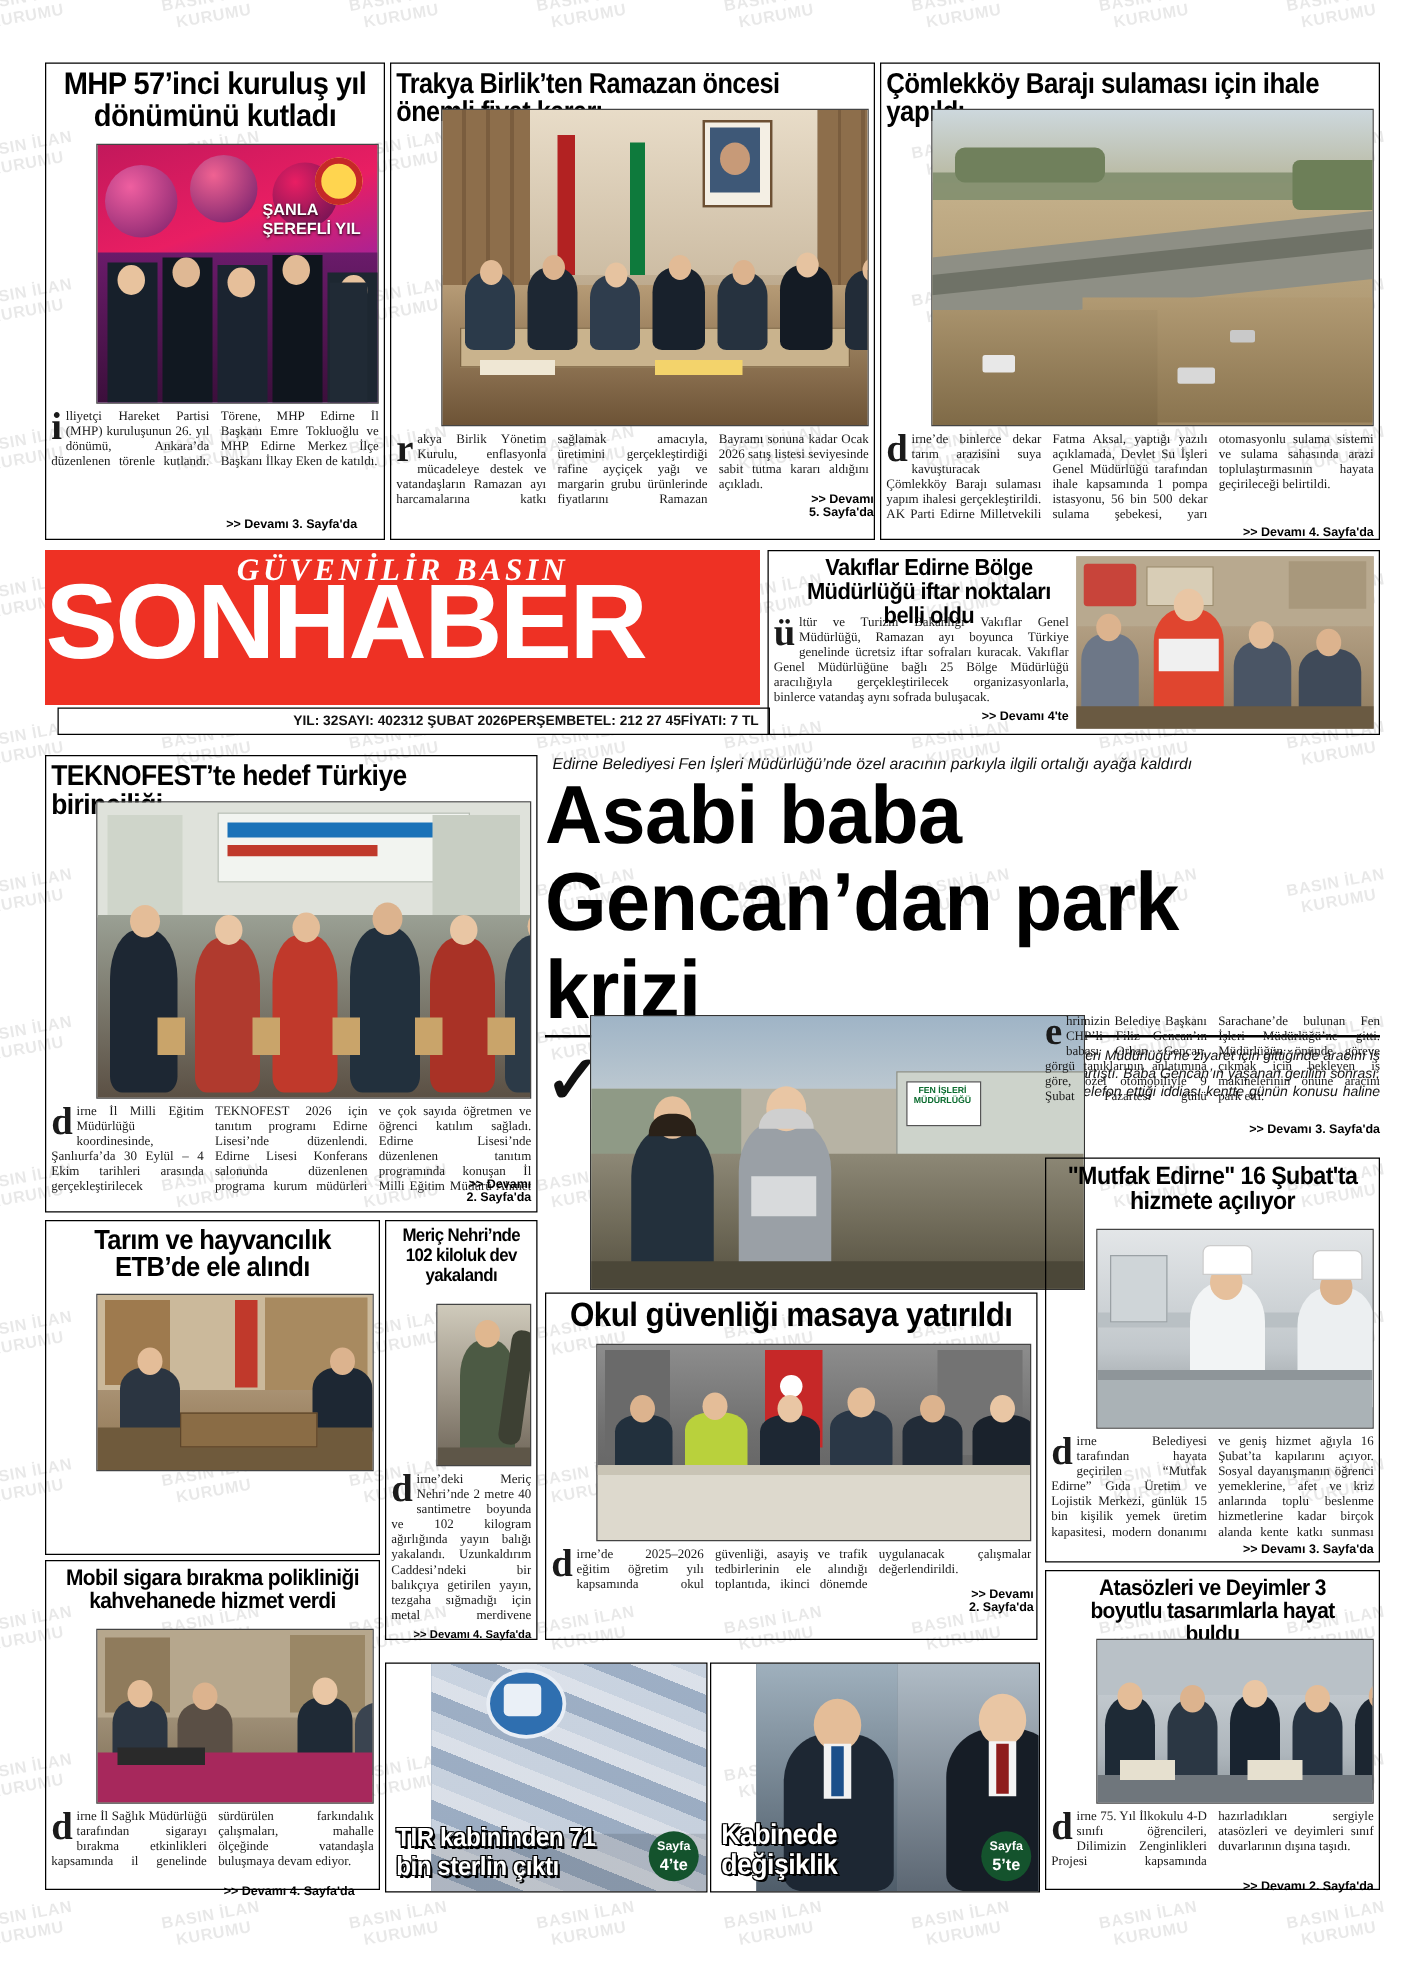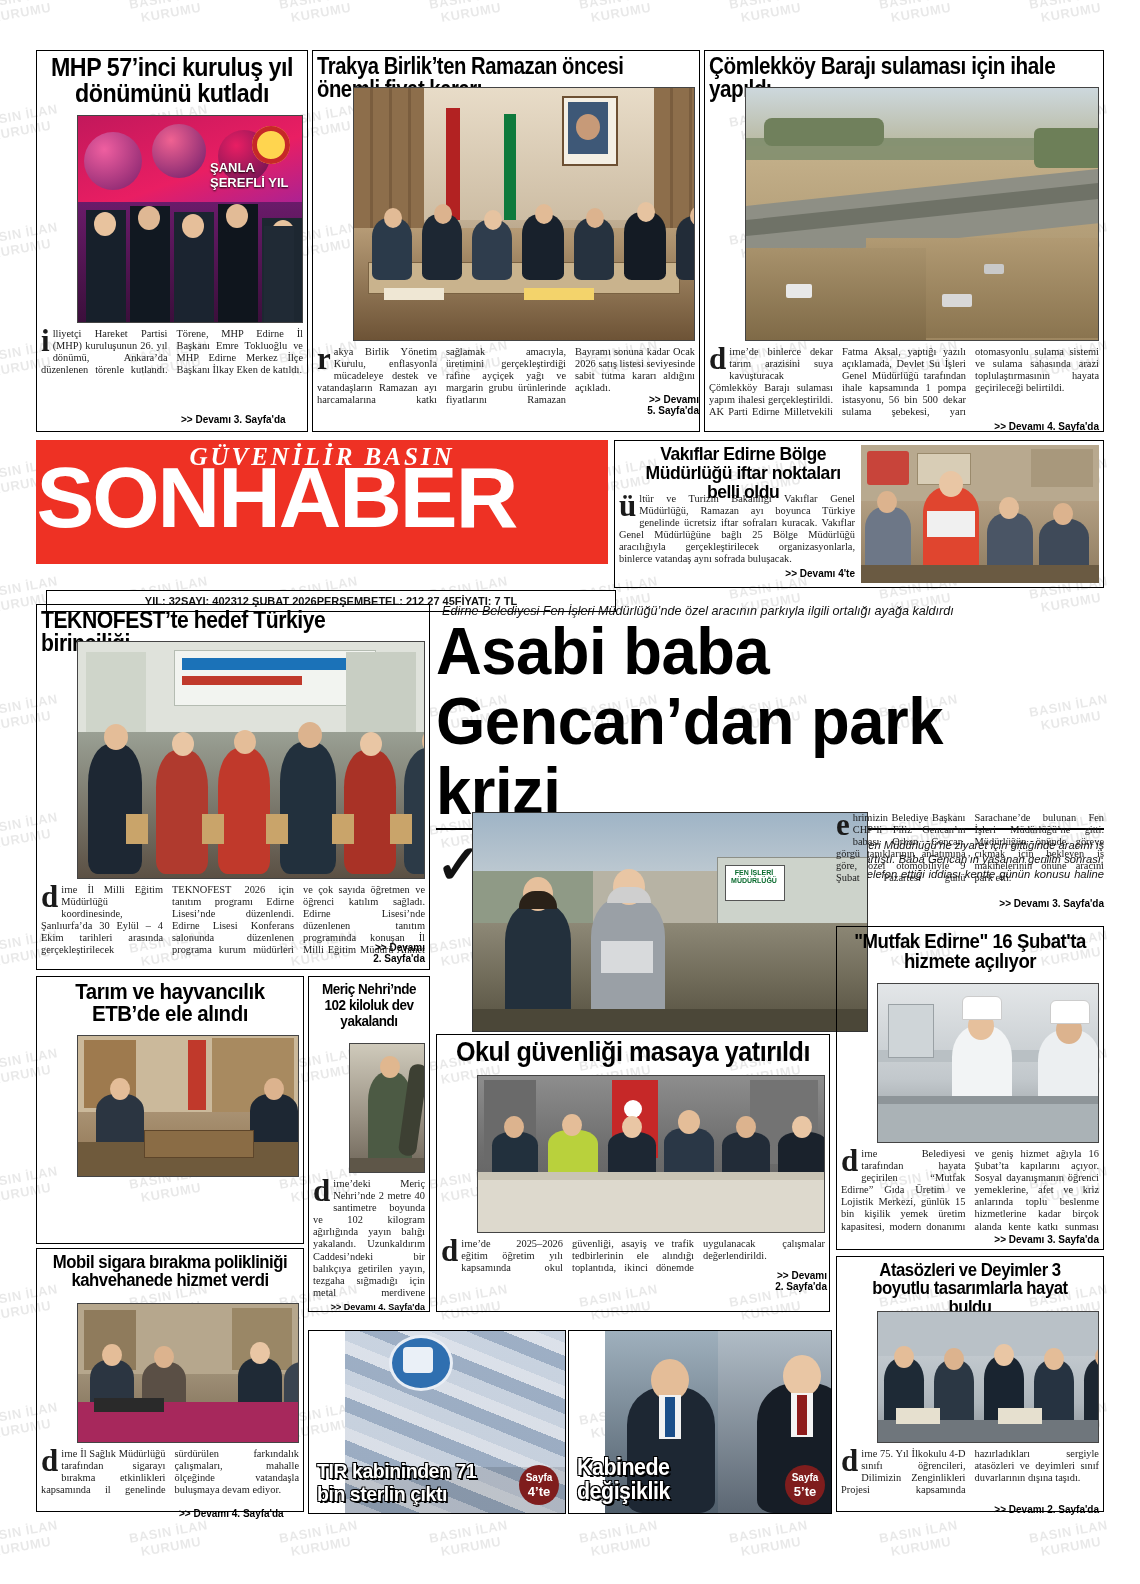--- a/index.html
+++ b/index.html
@@ -43,21 +43,21 @@
   #mastinfo span{white-space:nowrap;}
   
   .sky{position:absolute;left:0;right:0;}
   .ground{position:absolute;left:0;right:0;bottom:0;}
   .fig{position:absolute;border-radius:40% 40% 18% 18%/30% 30% 10% 10%;}
   .head{position:absolute;border-radius:50%;}
   .checkmark{position:absolute;font-family:"Liberation Sans",sans-serif;font-weight:700;}
   .kicker{font-family:"Liberation Sans",sans-serif;font-style:italic;font-weight:400;}
   .lead{font-family:"Liberation Sans",sans-serif;font-style:italic;font-size:11.2px;
         line-height:14.4px;text-align:justify;}
-  .sayfa-badge{position:absolute;background:#7f1d1d;color:#fff;border-radius:50%;
+  .sayfa-badge{position:absolute;background:#14532d;color:#fff;border-radius:50%;
         font-family:"Liberation Sans",sans-serif;font-weight:700;text-align:center;
         display:flex;flex-direction:column;align-items:center;justify-content:center;line-height:1;}
 </style>
 </head>
 <body>
 
 <div id="wm">
     <div class="wmk" style="left: -20px; top: -10px;">BASIN İLAN
 KURUMU</div>
     <div class="wmk" style="left: 130px; top: -10px;">BASIN İLAN
@@ -377,21 +377,21 @@
     </div>
     <div class="body-txt cols3 dropcap" style="margin-top:5px;height:74px;overflow:hidden;">dirne’de binlerce dekar tarım arazisini suya kavuşturacak Çömlekköy Barajı sulaması yapım ihalesi gerçekleştirildi. AK Parti Edirne Milletvekili Fatma Aksal, yaptığı yazılı açıklamada, Devlet Su İşleri Genel Müdürlüğü tarafından ihale kapsamında 1 pompa istasyonu, 56 bin 500 dekar sulama şebekesi, yarı otomasyonlu sulama sistemi ve sulama sahasında arazi toplulaştırmasının hayata geçirileceği belirtildi.</div>
     <div class="cont" style="margin-top:1px;">&gt;&gt; Devamı 4. Sayfa'da</div>
   </div>
 
   <div id="masthead" style="left:36px;top:440px;width:572px;height:124px;">
     <div class="guv" style="font-size:25px;padding-top:3px;">GÜVENİLİR BASIN</div>
     <div class="sonhaber" style="font-size:85px;text-align:left;padding-left:6px;margin-top:-6px;">SONHABER</div>
   </div>
   <div id="mastinfo" style="left:46px;top:566px;width:552px;height:20px;border:1px solid #000;padding:0 8px;
-       justify-content:center;margin-top:24px;">
+       justify-content:flex-end;">
     <span>YIL: 32</span>
     <span>SAYI: 4023</span>
     <span>12 ŞUBAT  2026</span>
     <span>PERŞEMBE</span>
     <span>TEL: 212 27 45</span>
     <span>FİYATI: 7 TL</span>
   </div>
 
   <div class="col" style="position:absolute;left:614px;top:440px;width:490px;height:148px;border:1px solid #000;padding:4px;">
     <div style="float:right;width:238px;height:138px;margin-left:6px;" class="photo">

